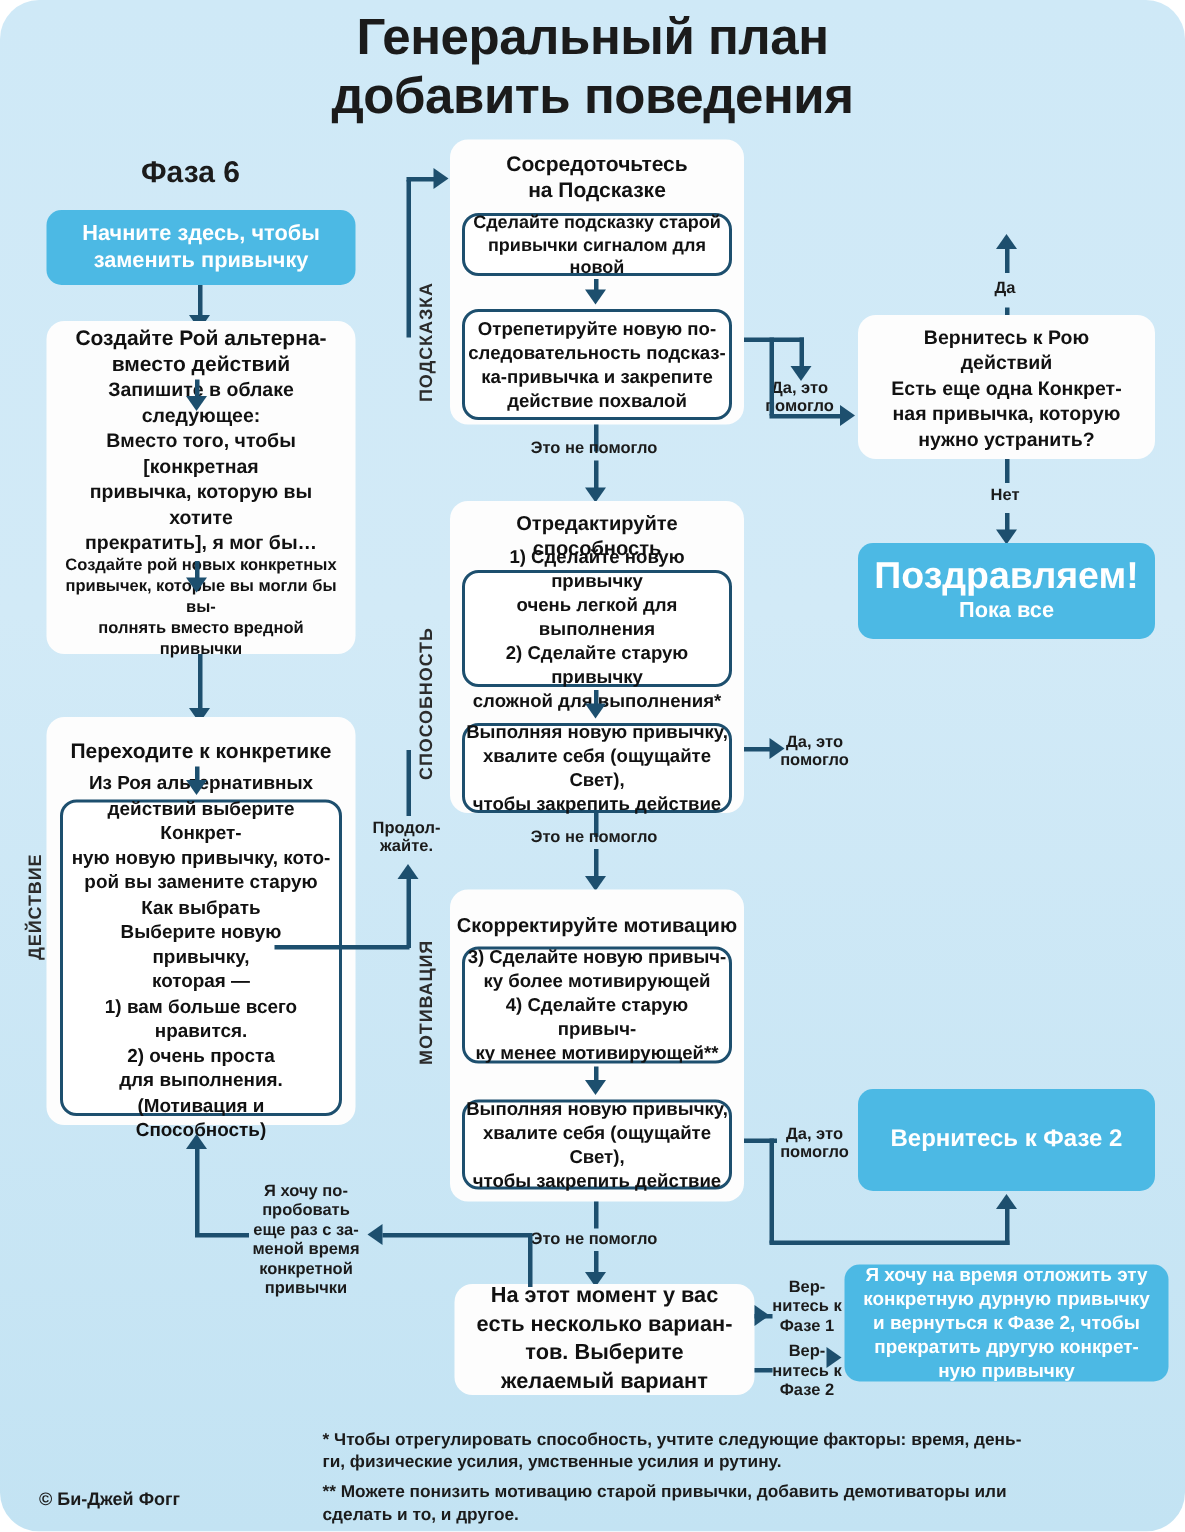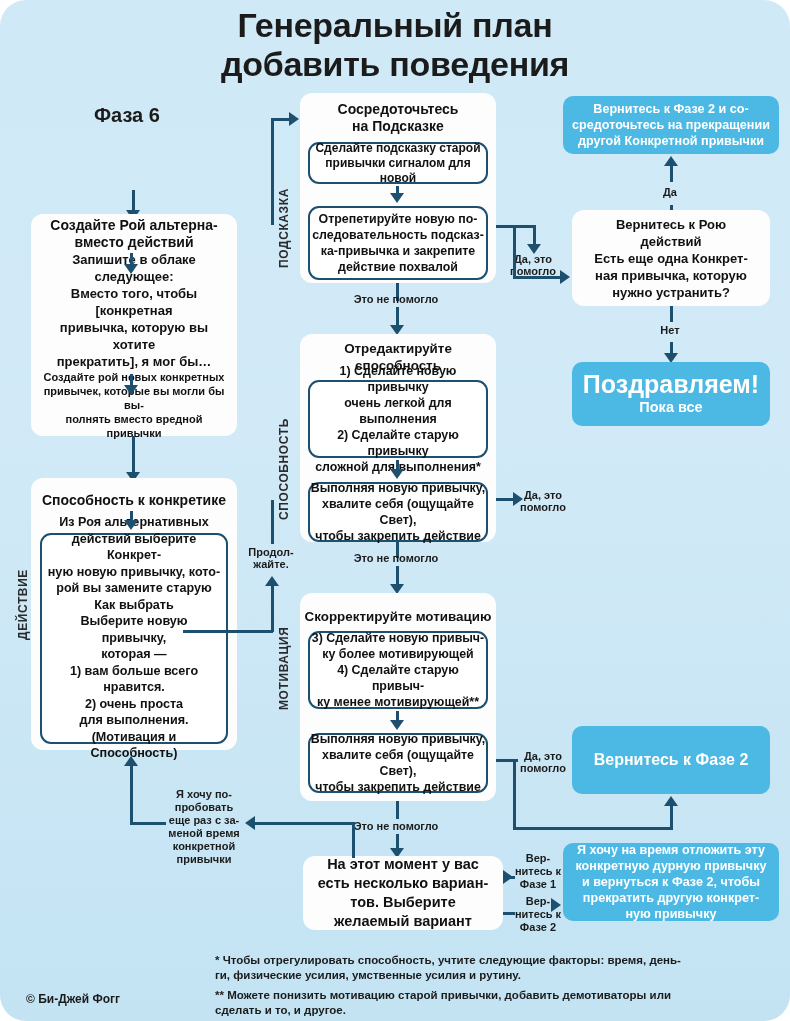--- a/index.html
+++ b/index.html
@@ -97,20 +97,22 @@
     <div>добавить поведения</div>
   </div>
 
   <div class="phase-label" style="left:94px;top:104px;">Фаза 6</div>
 
   <div class="vlabel" style="left:16px;top:640px;">ДЕЙСТВИЕ</div>
   <div class="vlabel" style="left:277px;top:268px;">ПОДСКАЗКА</div>
   <div class="vlabel" style="left:277px;top:520px;">СПОСОБНОСТЬ</div>
   <div class="vlabel" style="left:277px;top:710px;">МОТИВАЦИЯ</div>
 
+  <div class="box blue nowrapbox" style="left:31px;top:140px;width:206px;height:50px;font-size:14.5px;line-height:18px;">Начните здесь, чтобы
+заменить привычку</div>
 
   <div class="ln vl" style="left:132px;top:190px;height:24px;"></div>
   <div class="arw arw-d" style="left:126px;top:210px;"></div>
 
   <div class="box white" style="left:31px;top:214px;width:206px;height:222px;">
     <div class="grouphdr nowrapbox" style="font-size:14px;line-height:17px;margin-top:6px;">Создайте Рой альтерна-
 вместо действий</div>
     <div style="height:26px;position:relative;width:100%;">
       <div class="ln vl" style="left:99px;top:2px;height:14px;"></div>
       <div class="arw arw-d" style="left:93px;top:13px;"></div>
@@ -125,21 +127,21 @@
     </div>
     <div class="nowrapbox" style="font-size:11px;line-height:14px;padding:0 6px;">Создайте рой новых конкретных
 привычек, которые вы могли бы вы-
 полнять вместо вредной привычки</div>
   </div>
 
   <div class="ln vl" style="left:132px;top:436px;height:42px;"></div>
   <div class="arw arw-d" style="left:126px;top:472px;"></div>
 
   <div class="box white" style="left:31px;top:478px;width:206px;height:272px;">
-    <div class="grouphdr" style="font-size:14px;line-height:17px;margin-top:7px;">Способность к конкретике</div>
+    <div class="grouphdr" style="font-size:14px;line-height:17px;margin-top:7px;">Переходите к конкретике</div>
     <div style="height:24px;position:relative;width:100%;">
       <div class="ln vl" style="left:99px;top:2px;height:12px;"></div>
       <div class="arw arw-d" style="left:93px;top:11px;"></div>
     </div>
     <div class="inner nowrapbox" style="width:188px;height:211px;font-size:12.6px;line-height:16.5px;padding:0 5px;">Из Роя альтернативных
 действий выберите Конкрет-
 ную новую привычку, кото-
 рой вы замените старую
 Как выбрать
 Выберите новую привычку,
@@ -214,23 +216,20 @@
   <div class="ln vl" style="left:396px;top:801px;height:18px;"></div>
   <div class="edgelbl" style="left:346px;top:820px;width:100px;">Это не помогло</div>
   <div class="ln vl" style="left:396px;top:834px;height:18px;"></div>
   <div class="arw arw-d" style="left:390px;top:848px;"></div>
 
   <div class="box white nowrapbox" style="left:303px;top:856px;width:200px;height:74px;font-size:14.5px;line-height:19px;">На этот момент у вас
 есть несколько вариан-
 тов. Выберите
 желаемый вариант</div>
 
-  <div class="box blue nowrapbox" style="left:563px;top:96px;width:216px;height:58px;font-size:12.6px;line-height:16px;">Вернитесь к Фазе 2 и со-
-средоточьтесь на прекращении
-другой Конкретной привычки</div>
 
   <div class="ln vl" style="left:670px;top:205px;height:22px;"></div>
   <div class="edgelbl" style="left:645px;top:186px;width:50px;">Да</div>
   <div class="ln vl" style="left:670px;top:166px;height:16px;"></div>
   <div class="arw arw-u" style="left:664px;top:156px;"></div>
 
   <div class="box white nowrapbox" style="left:572px;top:210px;width:198px;height:96px;font-size:13px;line-height:17px;">Вернитесь к Рою
 действий
 Есть еще одна Конкрет-
 ная привычка, которую

